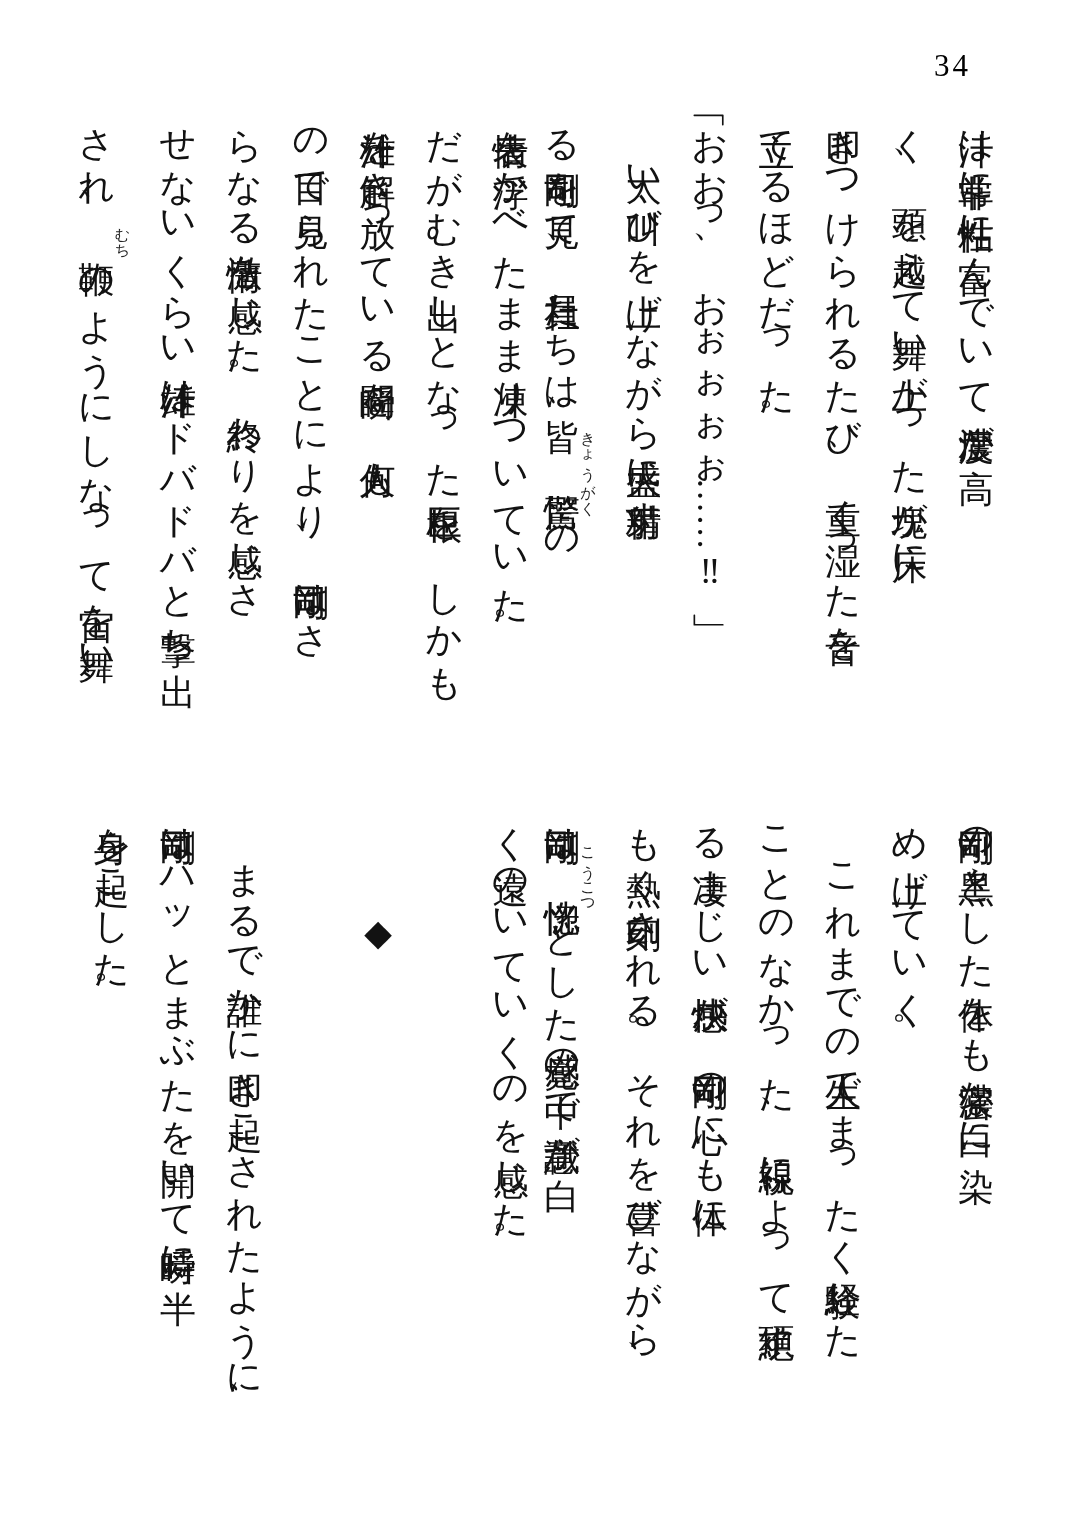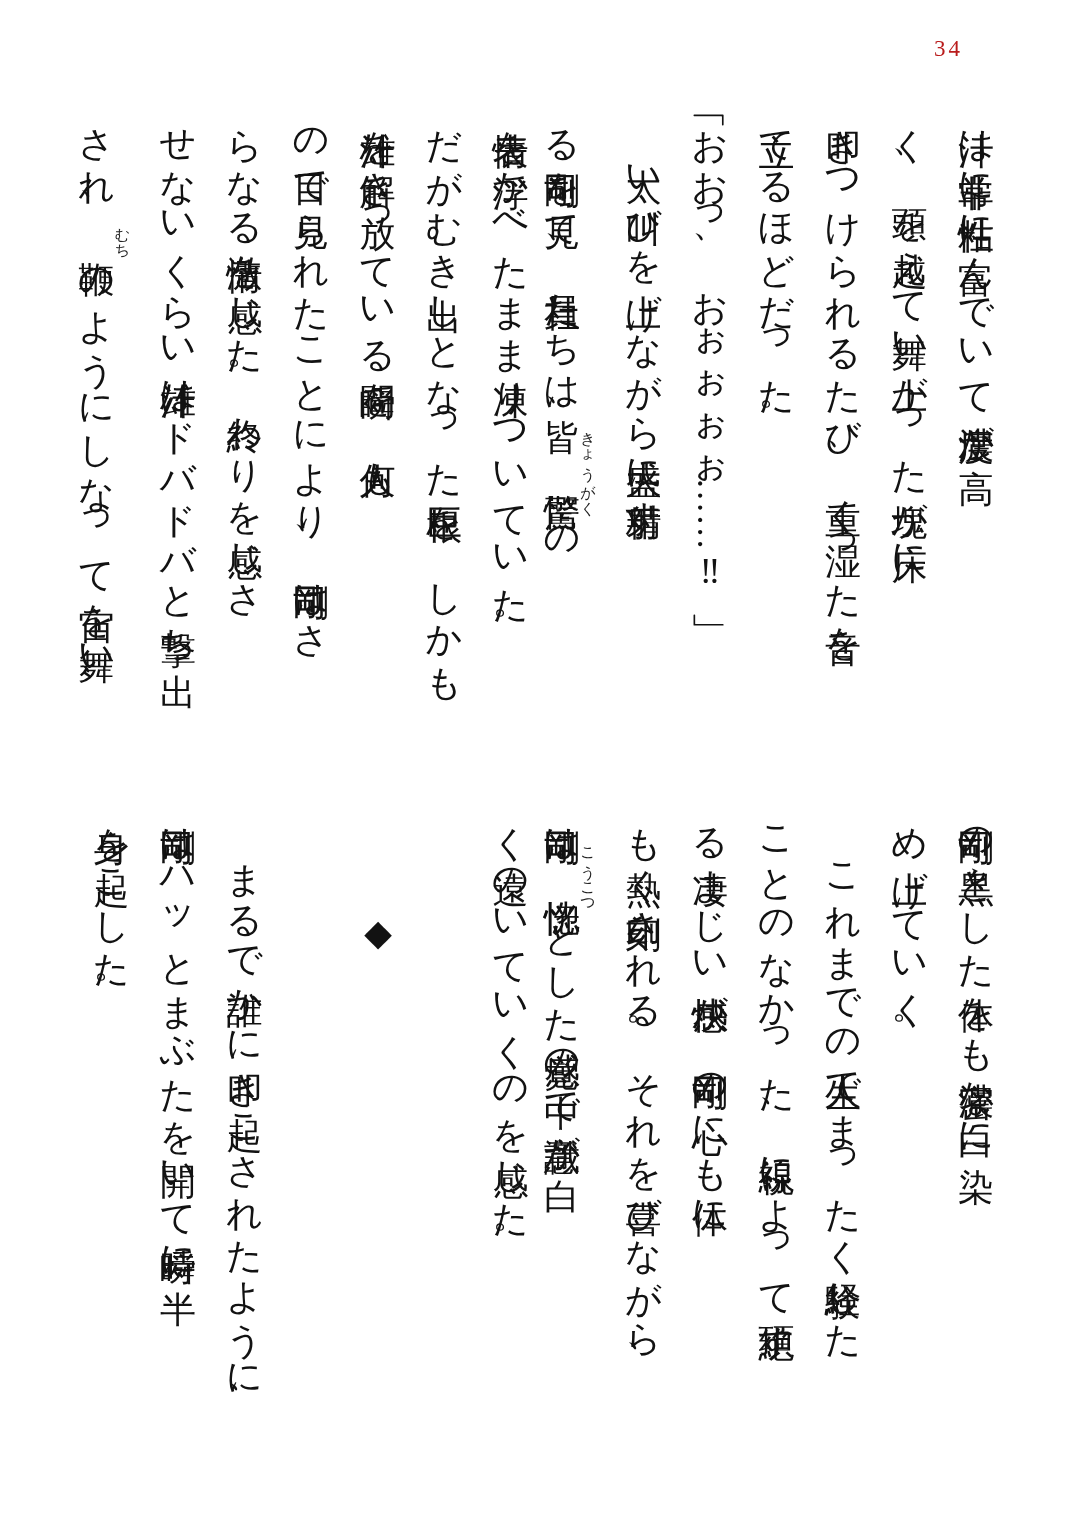--- a/index.html
+++ b/index.html
@@ -10,25 +10,25 @@
     width: 1080px;
     height: 1532px;
     position: relative;
     background: #ffffff;
     color: #121212;
     font-family: "Liberation Serif", "DejaVu Serif", serif;
     overflow: hidden;
   }
   .page-number {
     position: absolute;
-    top: 36px;
+    top: 48px;
     left: 934px;
-    font-size: 23px;
+    font-size: 31px;
     letter-spacing: 3px;
-    color: #b91c1c;
+    color: #000000;
   }
   .vblock {
     position: absolute;
     right: 85px;
     writing-mode: vertical-rl;
     text-orientation: mixed;
     font-size: 36px;
     letter-spacing: 0.5px;
     white-space: nowrap;
   }

